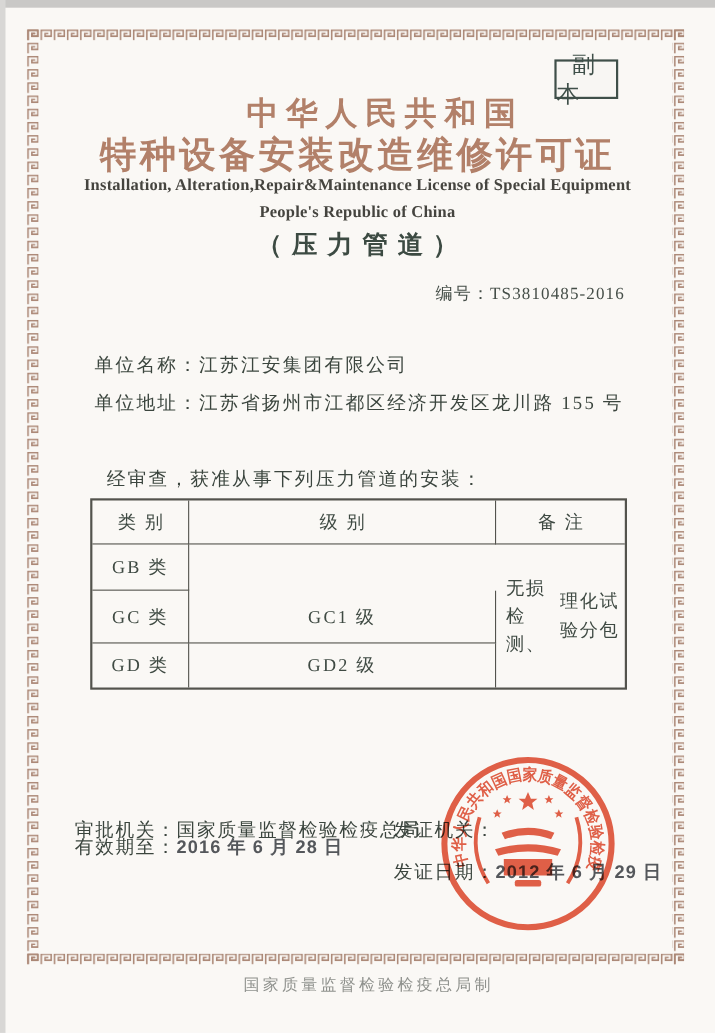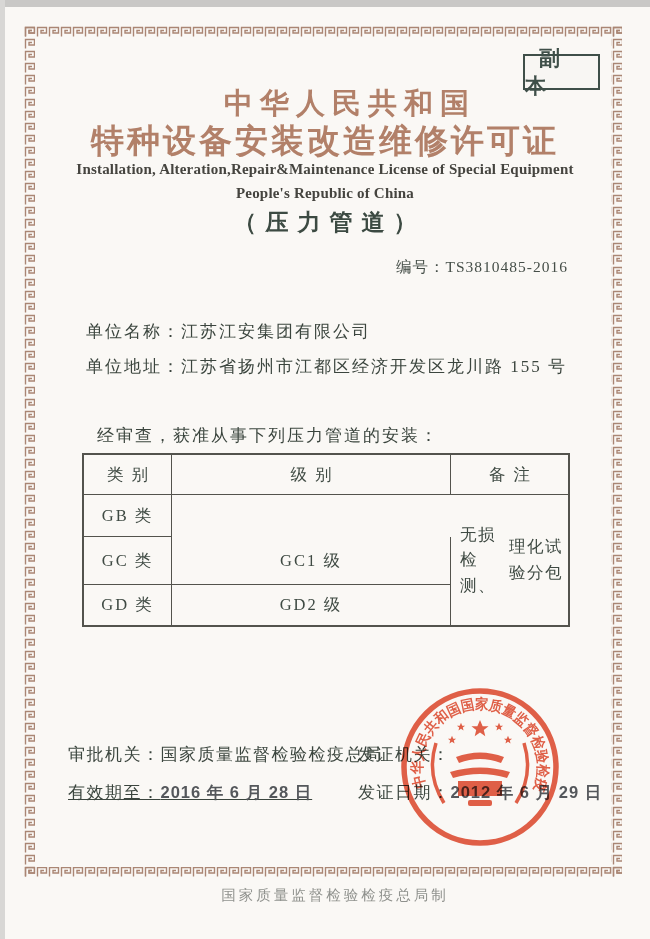--- a/index.html
+++ b/index.html
@@ -13,27 +13,26 @@
   .page{
     position:absolute;left:0;top:0;width:650px;height:939px;
     background:#faf8f5;
   }
   .edge-top{position:absolute;left:0;top:0;width:650px;height:7px;background:#c9c8c6;}
   .edge-left{position:absolute;left:0;top:0;width:5px;height:939px;background:#d8d7d5;}
 
   .frame-svg{position:absolute;left:24px;top:26px;}
 
   .badge{
-    position:absolute;left:504px;top:54px;width:77px;height:36px;
+    position:absolute;left:504px;top:54px;width:58px;height:36px;
     border:2.5px solid #3f4f49;box-sizing:border-box;
     display:flex;align-items:center;justify-content:center;
-    font-size:21px;font-weight:bold;color:#3f4f49;
+    font-size:21px;font-weight:normal;color:#3f4f49;
     letter-spacing:14px;text-indent:14px;
     background:#f8f6f3;
-    margin-left:19px;
   }
 
   .center-line{position:absolute;left:0;width:650px;text-align:center;}
   .title-cn-1{top:84px;font-size:29px;font-weight:bold;color:#b28069;letter-spacing:7px;padding-left:25px;}
   .title-cn-2{top:119px;font-size:33px;font-weight:bold;color:#b28069;letter-spacing:3px;}
   .title-en{font-size:15px;font-weight:bold;color:#45443f;letter-spacing:0.2px;}
   .title-en-1{top:161px;}
   .title-en-2{top:185px;}
   .subtitle{top:207px;font-size:23px;font-weight:bold;color:#3c4a42;letter-spacing:9px;text-indent:9px;}
 
@@ -67,21 +66,21 @@
   .c-r3c1{grid-area:3/1;} .c-r3c2{grid-area:3/2;}
   .c-r4c1{grid-area:4/1;border-bottom:none;} .c-r4c2{grid-area:4/2;border-bottom:none;}
   .c-remark{
     grid-area:2/3/5/4;border-right:none;border-bottom:none;
     align-items:center;justify-content:center;
     padding-left:9px;line-height:1.55;letter-spacing:1.5px;
   }
 
   .bottom-line{position:absolute;font-size:17px;color:#3b453e;letter-spacing:1.5px;white-space:nowrap;}
   .approval{left:68px;top:743px;}
-  .valid{left:68px;top:781px;text-decoration:underline;}
+  .valid{left:68px;top:758px;}
   .issue-org{left:358px;top:743px;}
   .issue-date{left:358px;top:781px;}
   .date-val{
     font-family:"Liberation Sans","DejaVu Sans",sans-serif;
     font-weight:bold;color:#54575b;font-size:16.5px;letter-spacing:1px;
   }
 
   .seal-svg{
     position:absolute;left:398px;top:685px;
     mix-blend-mode:multiply;opacity:0.92;

